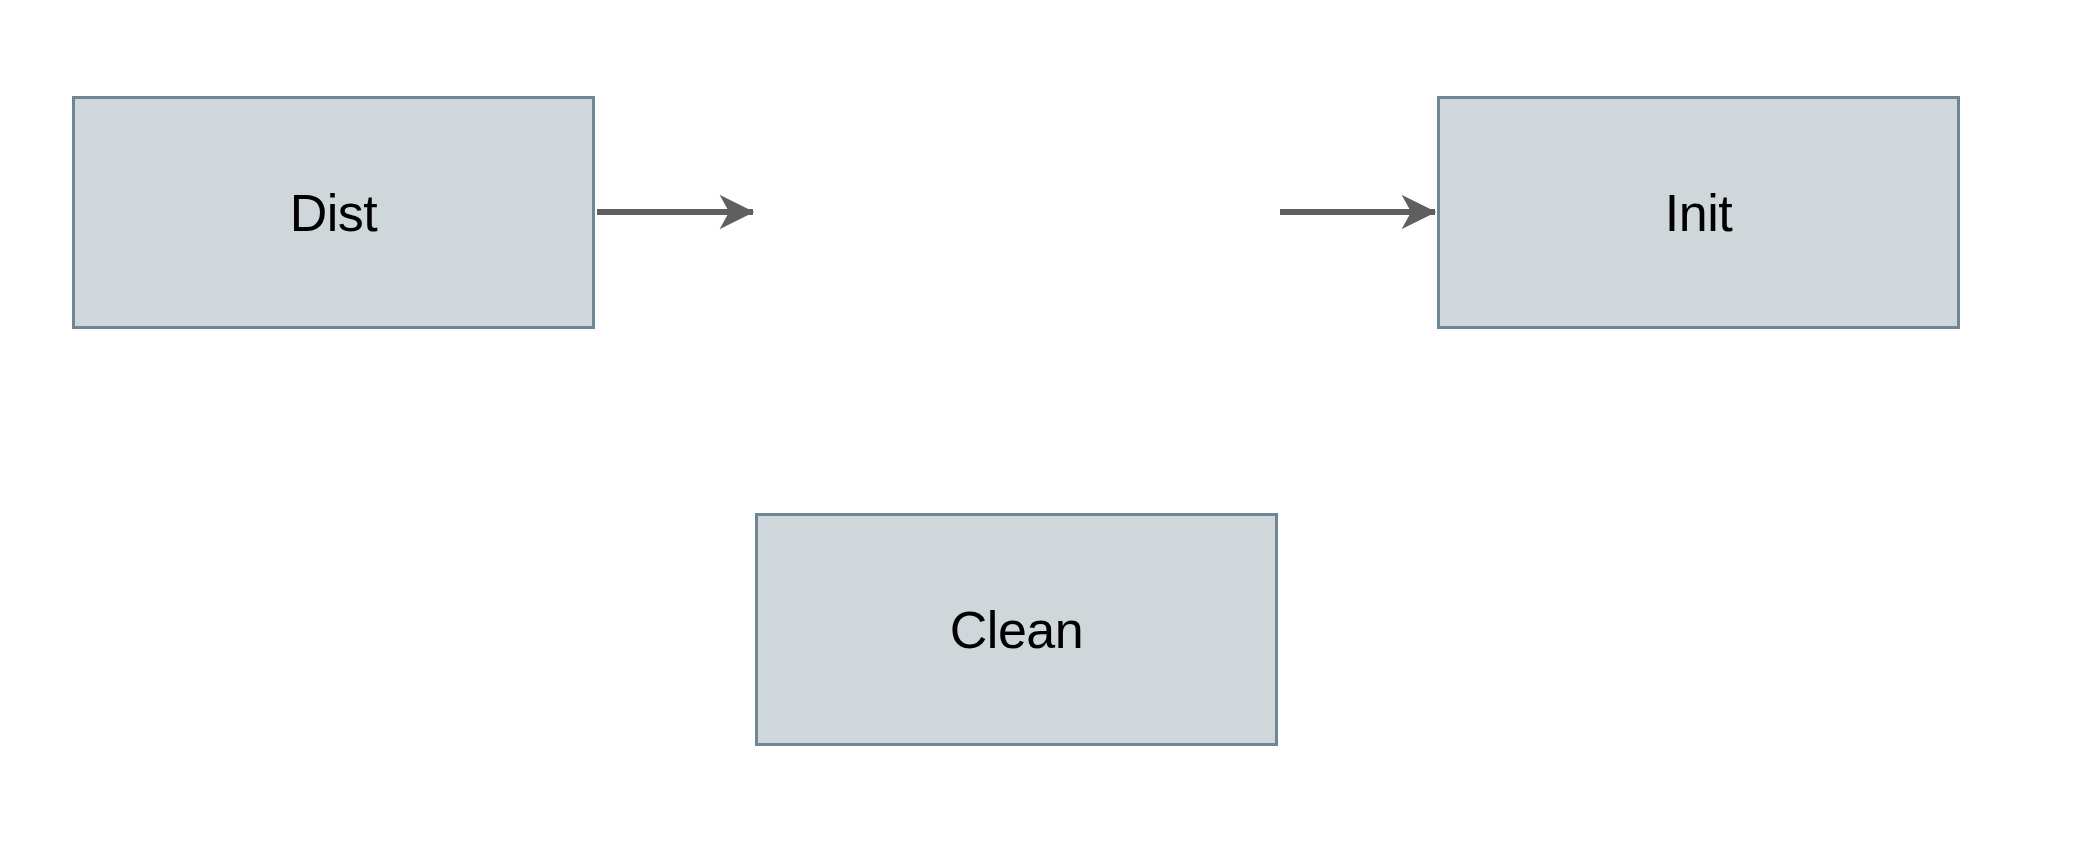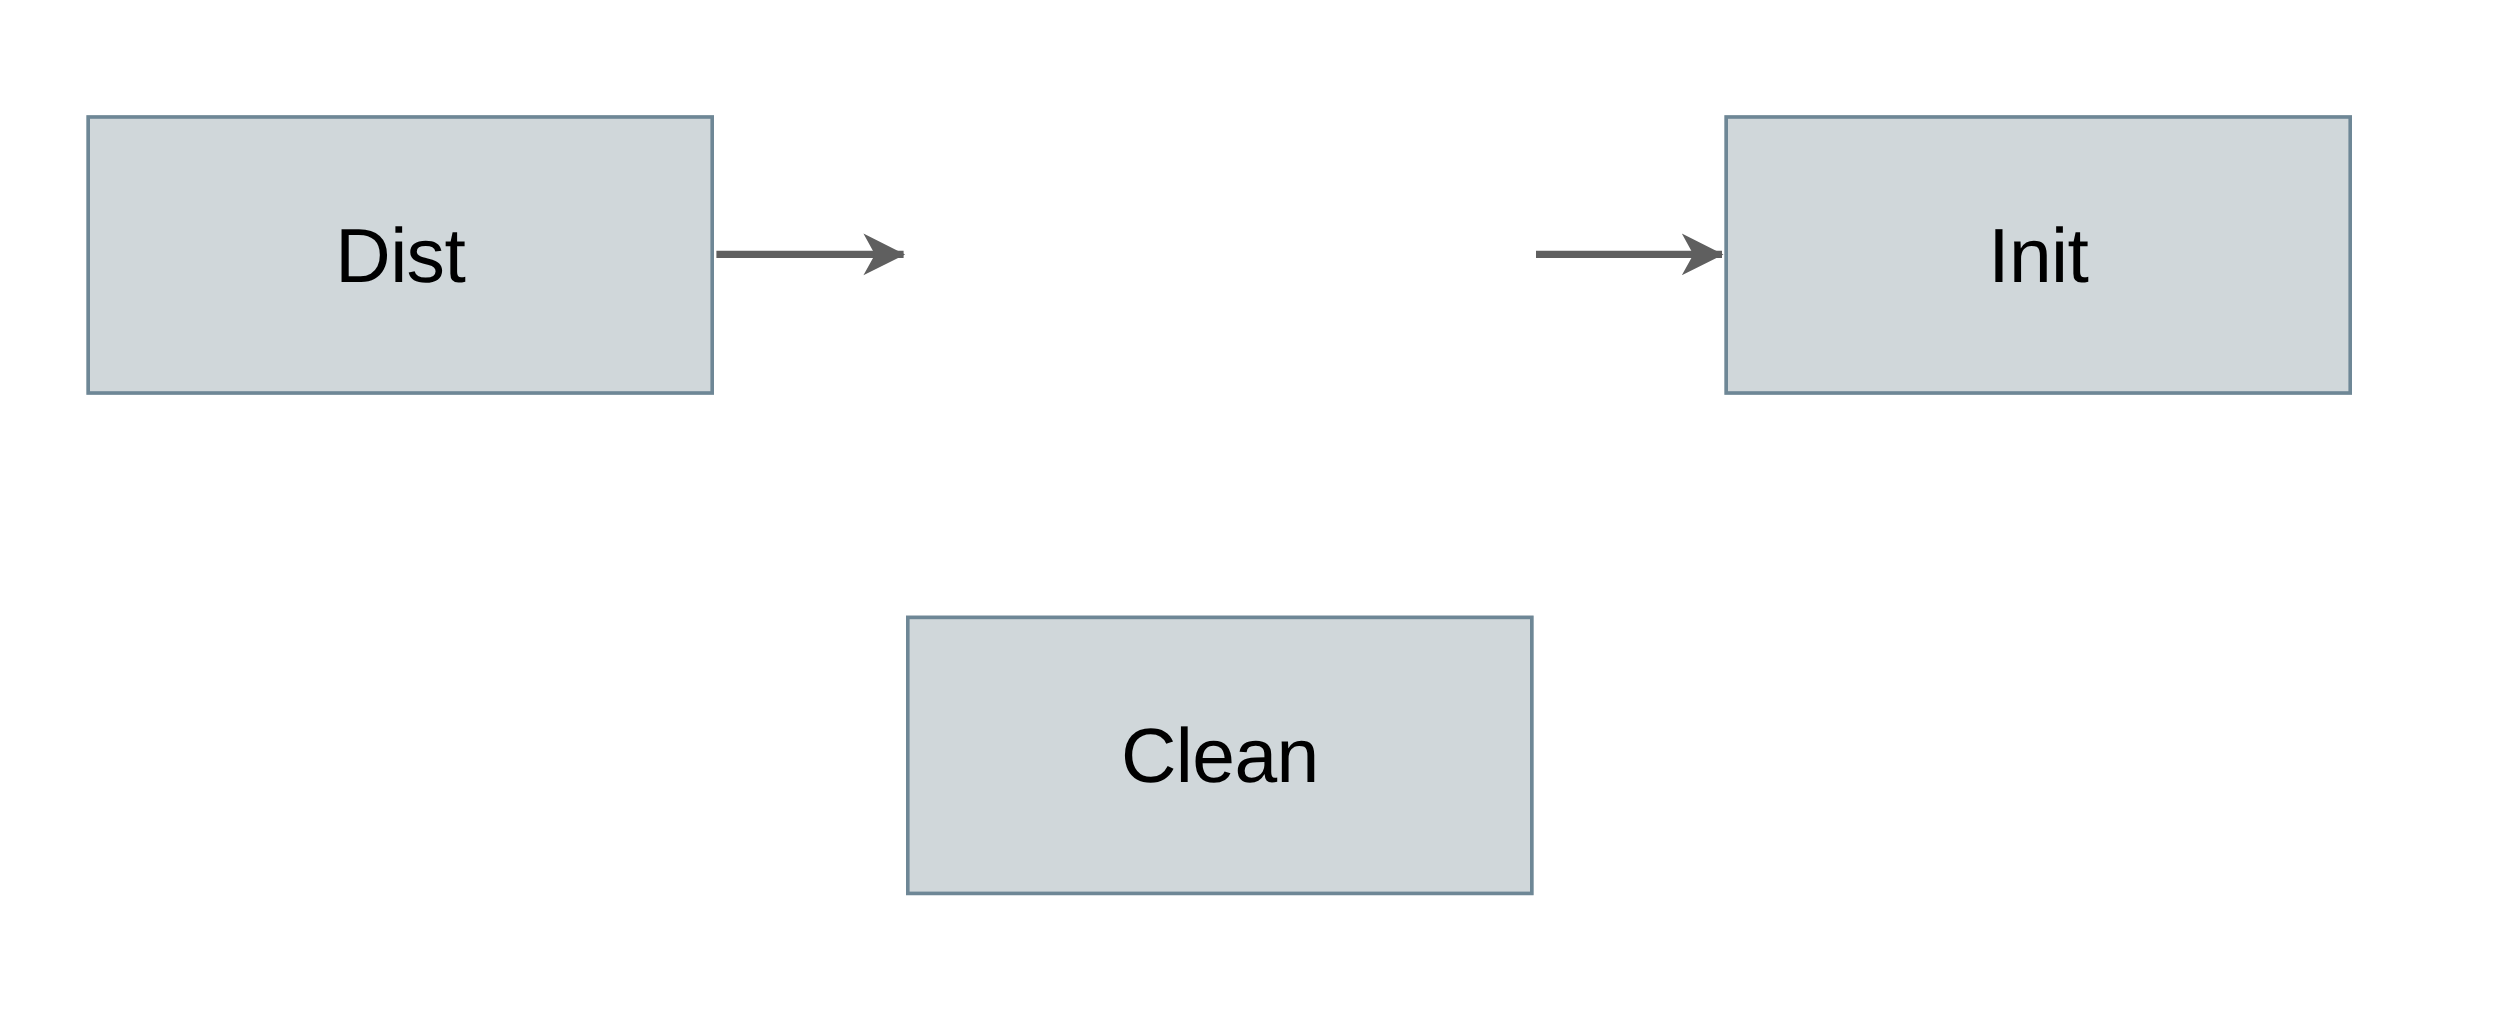--- a/index.html
+++ b/index.html
@@ -39,21 +39,21 @@
     position: absolute;
     box-sizing: border-box;
     background: #d0d7da;
     border: 3px solid #6e8796;
     display: flex;
     align-items: center;
     justify-content: center;
   }
   .node-label {
     font-family: "Liberation Sans", sans-serif;
-    font-size: 64px;
+    font-size: 52px;
     font-weight: 400;
     line-height: 1;
     color: #000000;
     letter-spacing: -0.5px;
     white-space: nowrap;
     user-select: none;
   }
 </style>
 </head>
 <body>

